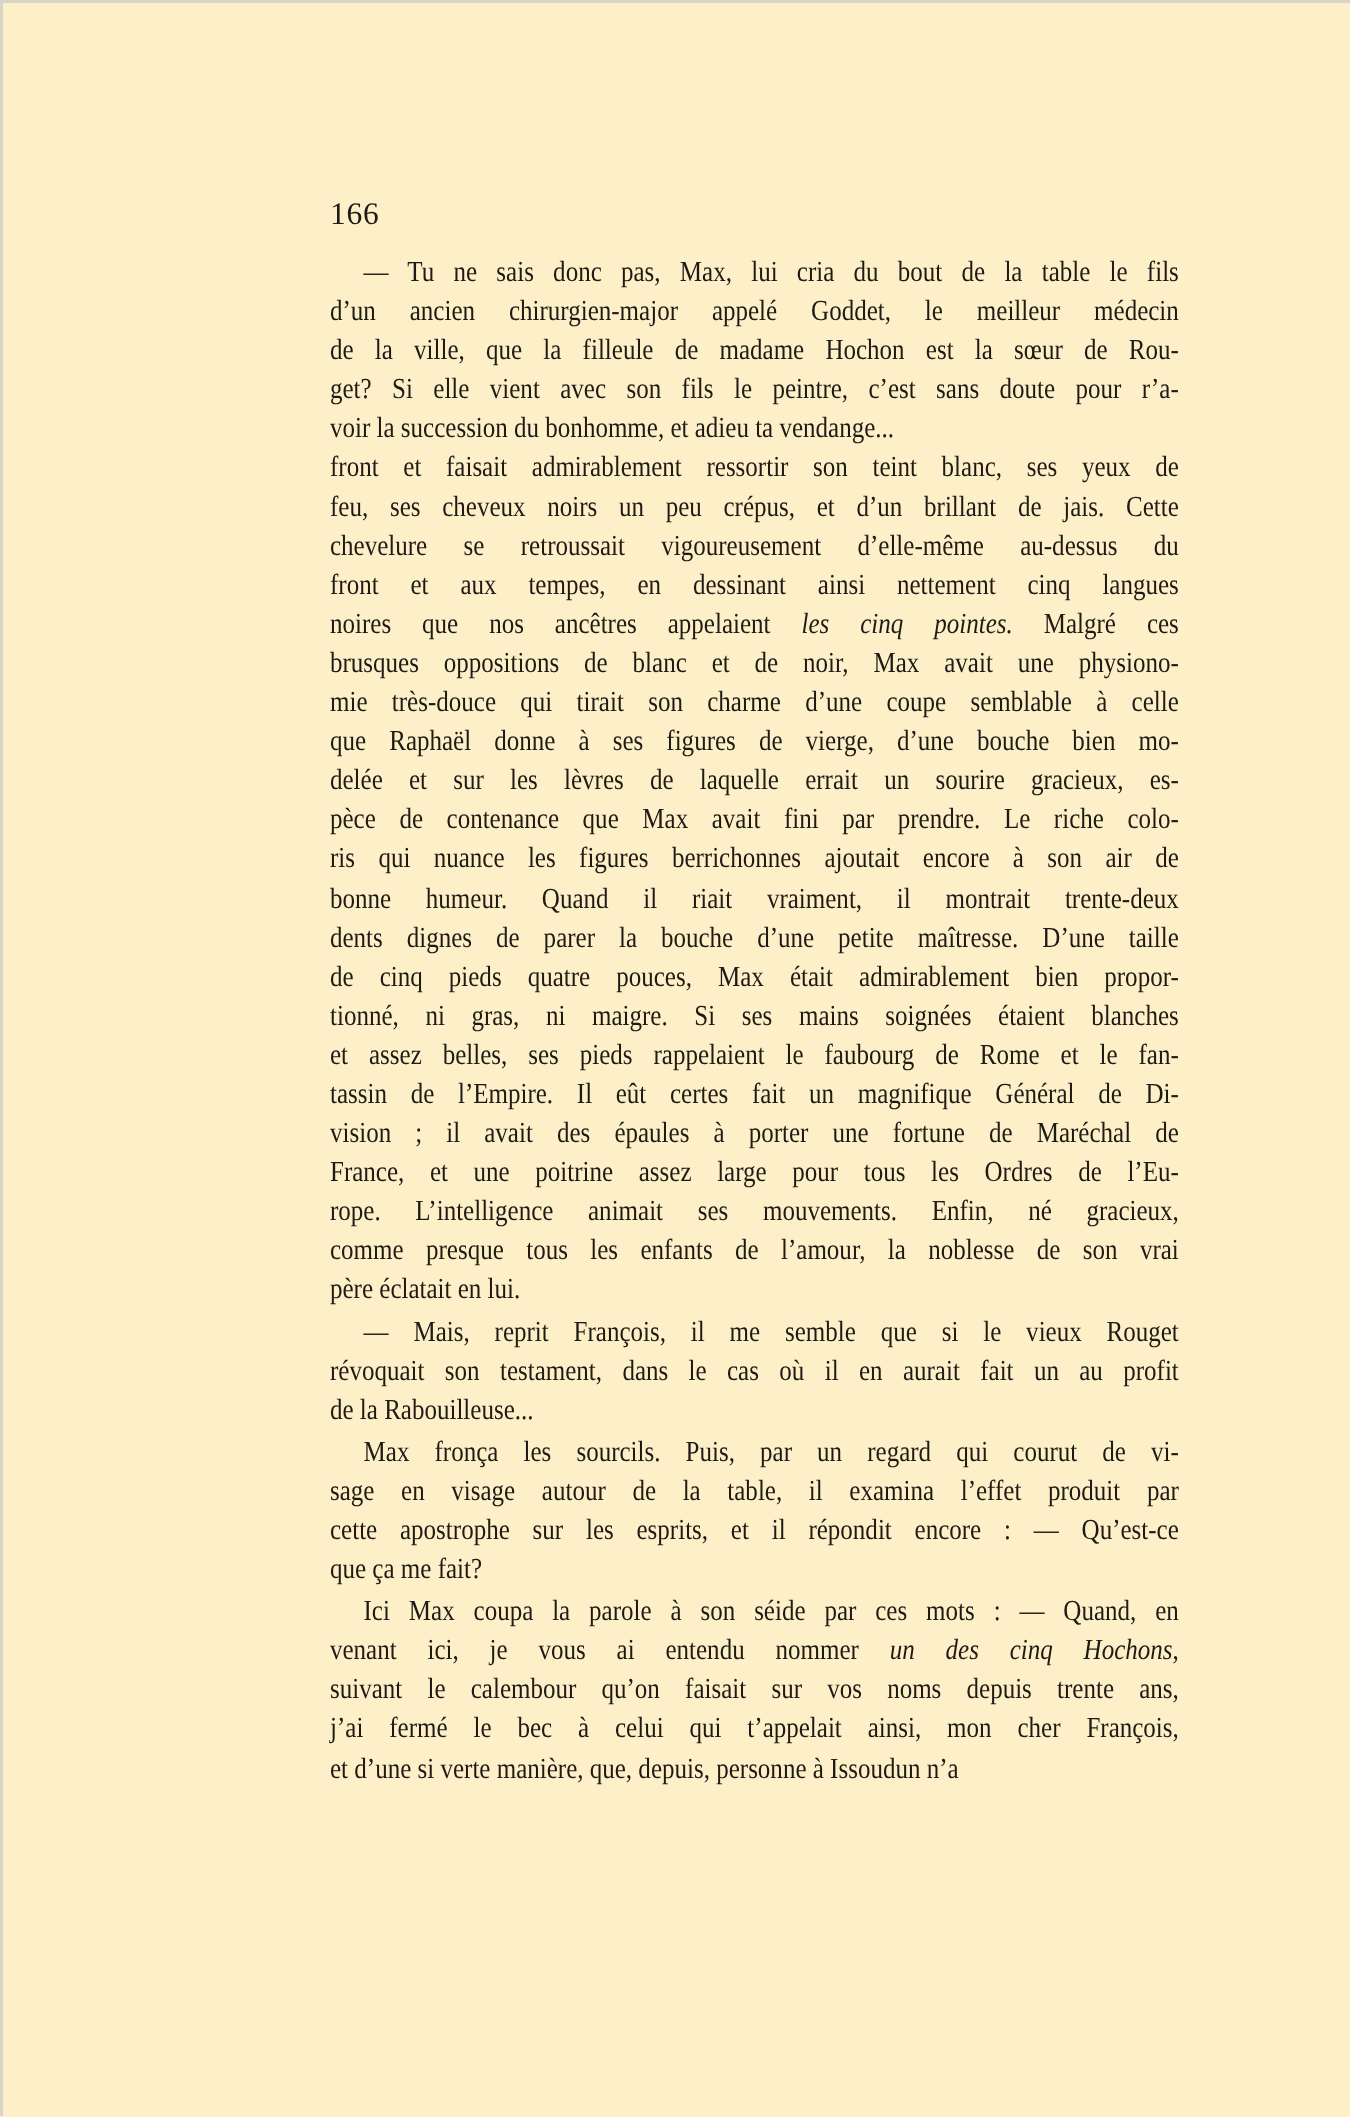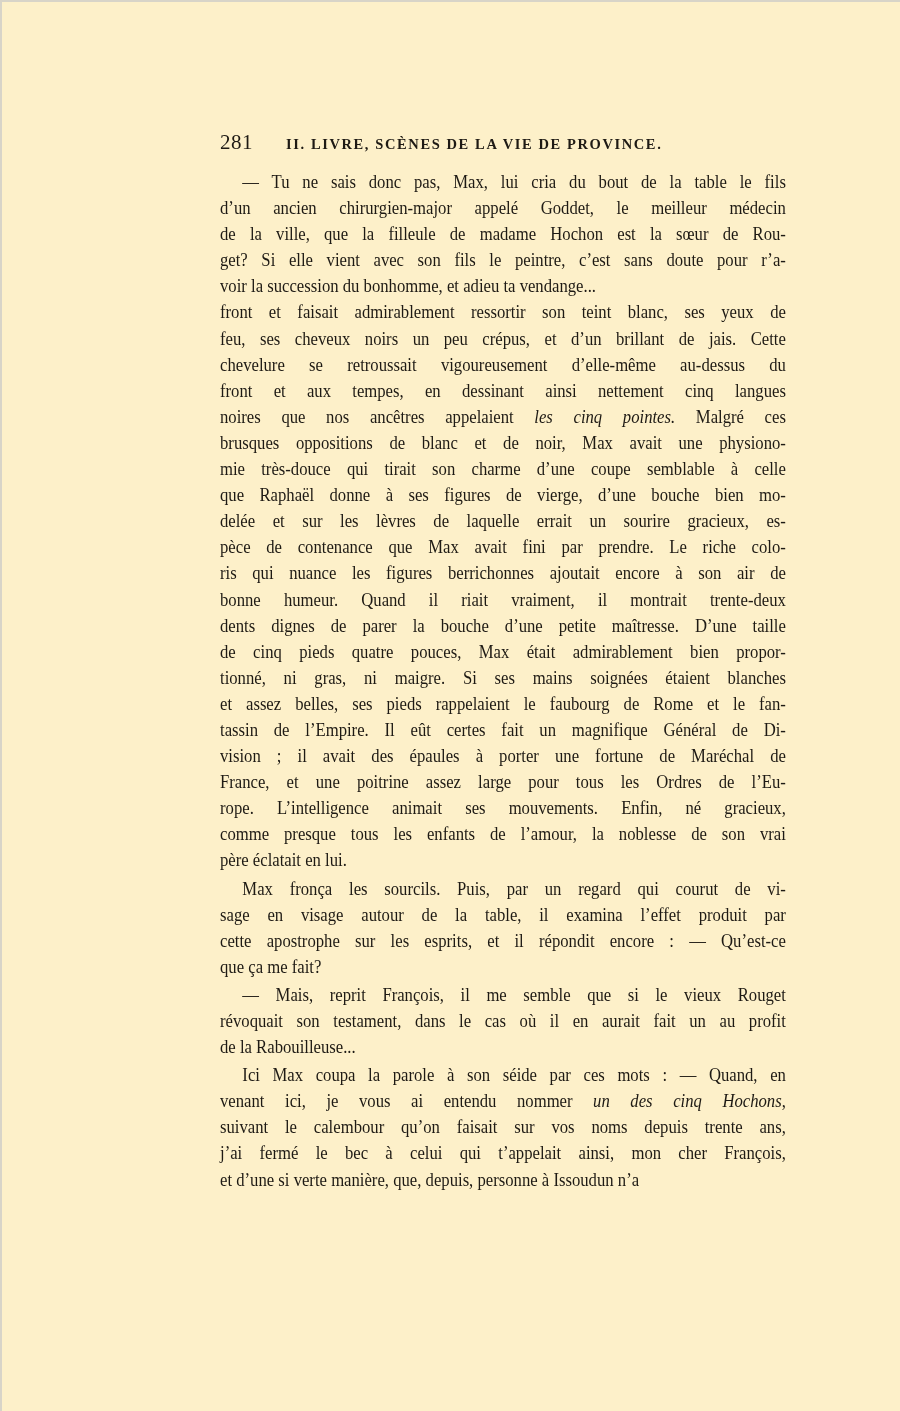--- a/index.html
+++ b/index.html
@@ -43,22 +43,21 @@
   .line.last { text-align-last: left; }
   .line.indent { padding-left: 26px; box-sizing: border-box; }
   .line.gap { margin-top: 2px; }
   .it { font-style: italic; }
 </style>
 </head>
 <body>
 
 <div class="page">
   <div class="header">
-    <span class="page-number">281</span>
-    <span class="running-title">II. LIVRE, SCÈNES DE LA VIE DE PROVINCE.</span>
+    <span class="page-number">166</span>
   </div>
   <div class="text-block" id="text-block">
       <div>
         <span class="line indent gap"><span>— Tu ne sais donc pas, Max, lui cria du bout de la table le fils</span></span>
         <span class="line"><span>d’un ancien chirurgien-major appelé Goddet, le meilleur médecin</span></span>
         <span class="line"><span>de la ville, que la filleule de madame Hochon est la sœur de Rou-</span></span>
         <span class="line"><span>get? Si elle vient avec son fils le peintre, c’est sans doute pour r’a-</span></span>
         <span class="line last"><span>voir la succession du bonhomme, et adieu ta vendange...</span></span>
       </div>
       <div>
@@ -79,29 +78,29 @@
         <span class="line"><span>tionné, ni gras, ni maigre. Si ses mains soignées étaient blanches</span></span>
         <span class="line"><span>et assez belles, ses pieds rappelaient le faubourg de Rome et le fan-</span></span>
         <span class="line"><span>tassin de l’Empire. Il eût certes fait un magnifique Général de Di-</span></span>
         <span class="line"><span>vision ; il avait des épaules à porter une fortune de Maréchal de</span></span>
         <span class="line"><span>France, et une poitrine assez large pour tous les Ordres de l’Eu-</span></span>
         <span class="line"><span>rope. L’intelligence animait ses mouvements. Enfin, né gracieux,</span></span>
         <span class="line"><span>comme presque tous les enfants de l’amour, la noblesse de son vrai</span></span>
         <span class="line last"><span>père éclatait en lui.</span></span>
       </div>
       <div>
+        <span class="line indent gap"><span>— Mais, reprit François, il me semble que si le vieux Rouget</span></span>
+        <span class="line"><span>révoquait son testament, dans le cas où il en aurait fait un au profit</span></span>
+        <span class="line last"><span>de la Rabouilleuse...</span></span>
+      </div>
+      <div>
         <span class="line indent gap"><span>Max fronça les sourcils. Puis, par un regard qui courut de vi-</span></span>
         <span class="line"><span>sage en visage autour de la table, il examina l’effet produit par</span></span>
         <span class="line"><span>cette apostrophe sur les esprits, et il répondit encore : — Qu’est-ce</span></span>
         <span class="line last"><span>que ça me fait?</span></span>
-      </div>
-      <div>
-        <span class="line indent gap"><span>— Mais, reprit François, il me semble que si le vieux Rouget</span></span>
-        <span class="line"><span>révoquait son testament, dans le cas où il en aurait fait un au profit</span></span>
-        <span class="line last"><span>de la Rabouilleuse...</span></span>
       </div>
       <div>
         <span class="line indent gap"><span>Ici Max coupa la parole à son séide par ces mots : — Quand, en</span></span>
         <span class="line"><span>venant ici, je vous ai entendu nommer </span><span class="it">un des cinq Hochons</span><span>,</span></span>
         <span class="line"><span>suivant le calembour qu’on faisait sur vos noms depuis trente ans,</span></span>
         <span class="line"><span>j’ai fermé le bec à celui qui t’appelait ainsi, mon cher François,</span></span>
         <span class="line last"><span>et d’une si verte manière, que, depuis, personne à Issoudun n’a</span></span>
       </div>
     </div>
 </div>

